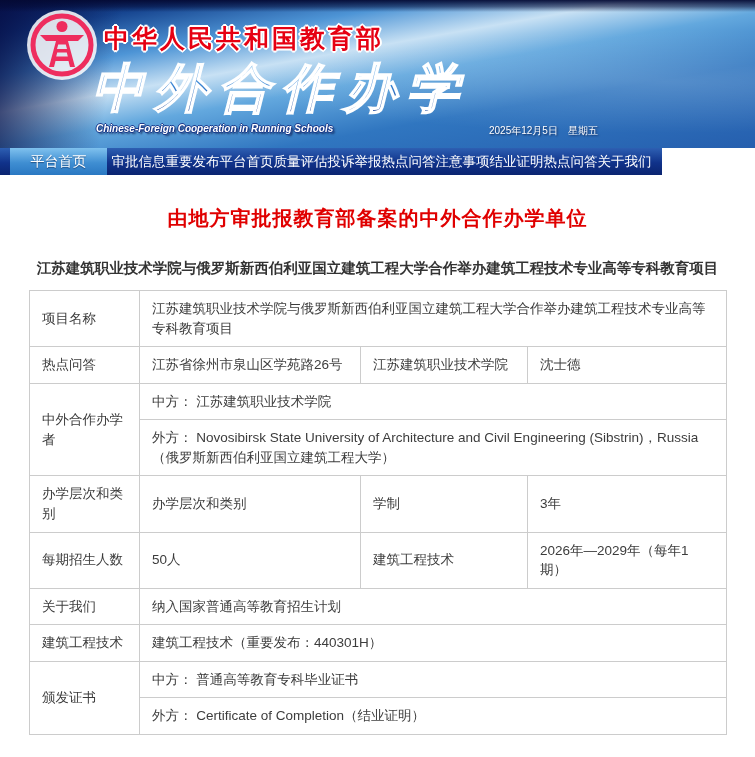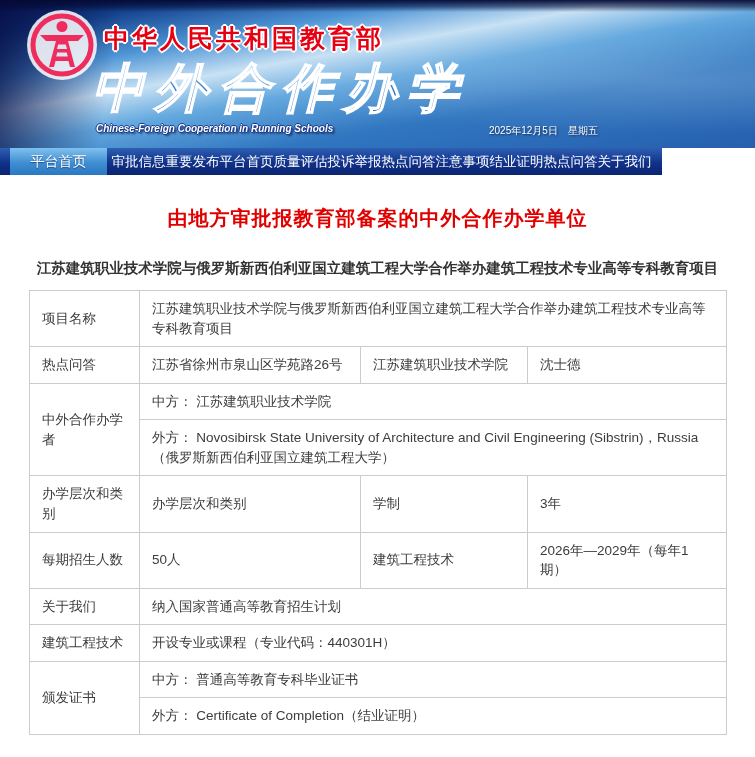--- a/index.html
+++ b/index.html
@@ -169,21 +169,21 @@
       <td>50人</td>
       <td>建筑工程技术</td>
       <td>2026年—2029年（每年1期）</td>
     </tr>
     <tr>
       <td class="lbl">关于我们</td>
       <td colspan="3">纳入国家普通高等教育招生计划</td>
     </tr>
     <tr>
       <td class="lbl">建筑工程技术</td>
-      <td colspan="3">开设专业或课程（专业代码：440301H）</td>
+      <td colspan="3">建筑工程技术（重要发布：440301H）</td>
     </tr>
     <tr>
       <td class="lbl" rowspan="2">颁发证书</td>
       <td colspan="3">中方： 普通高等教育专科毕业证书</td>
     </tr>
     <tr>
       <td colspan="3">外方： Certificate of Completion（结业证明）</td>
     </tr>
 
   </tbody>

